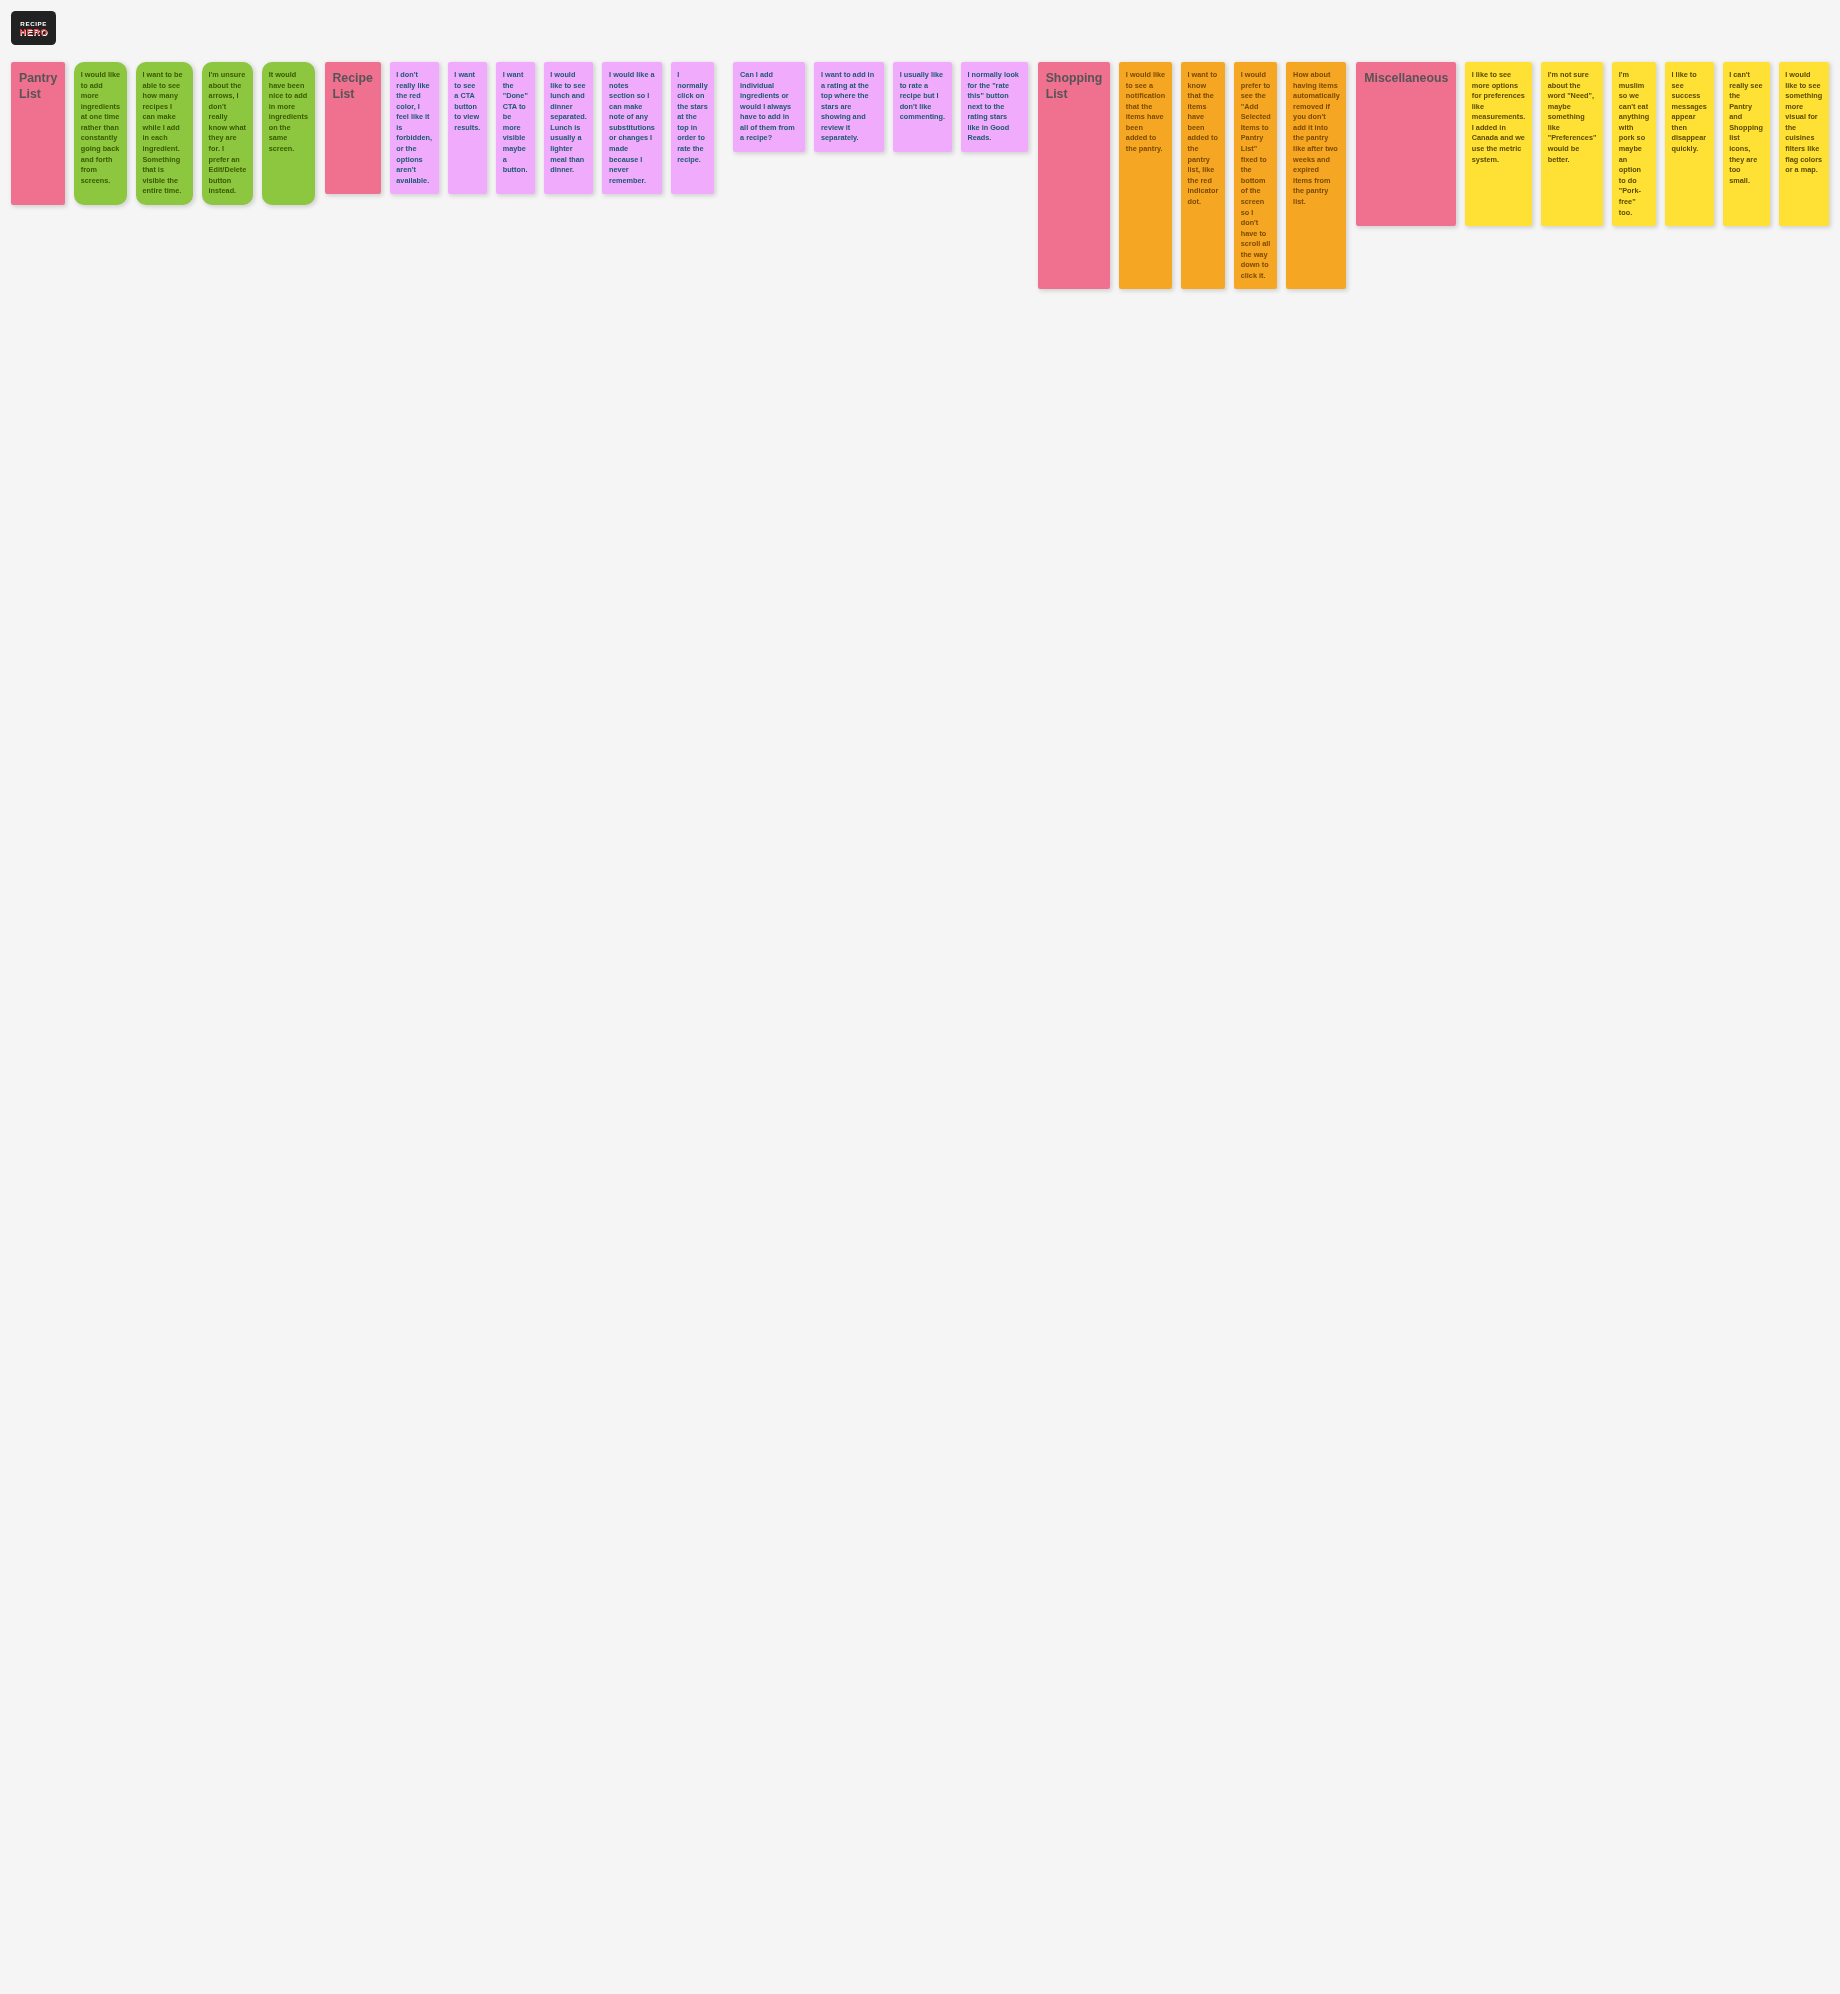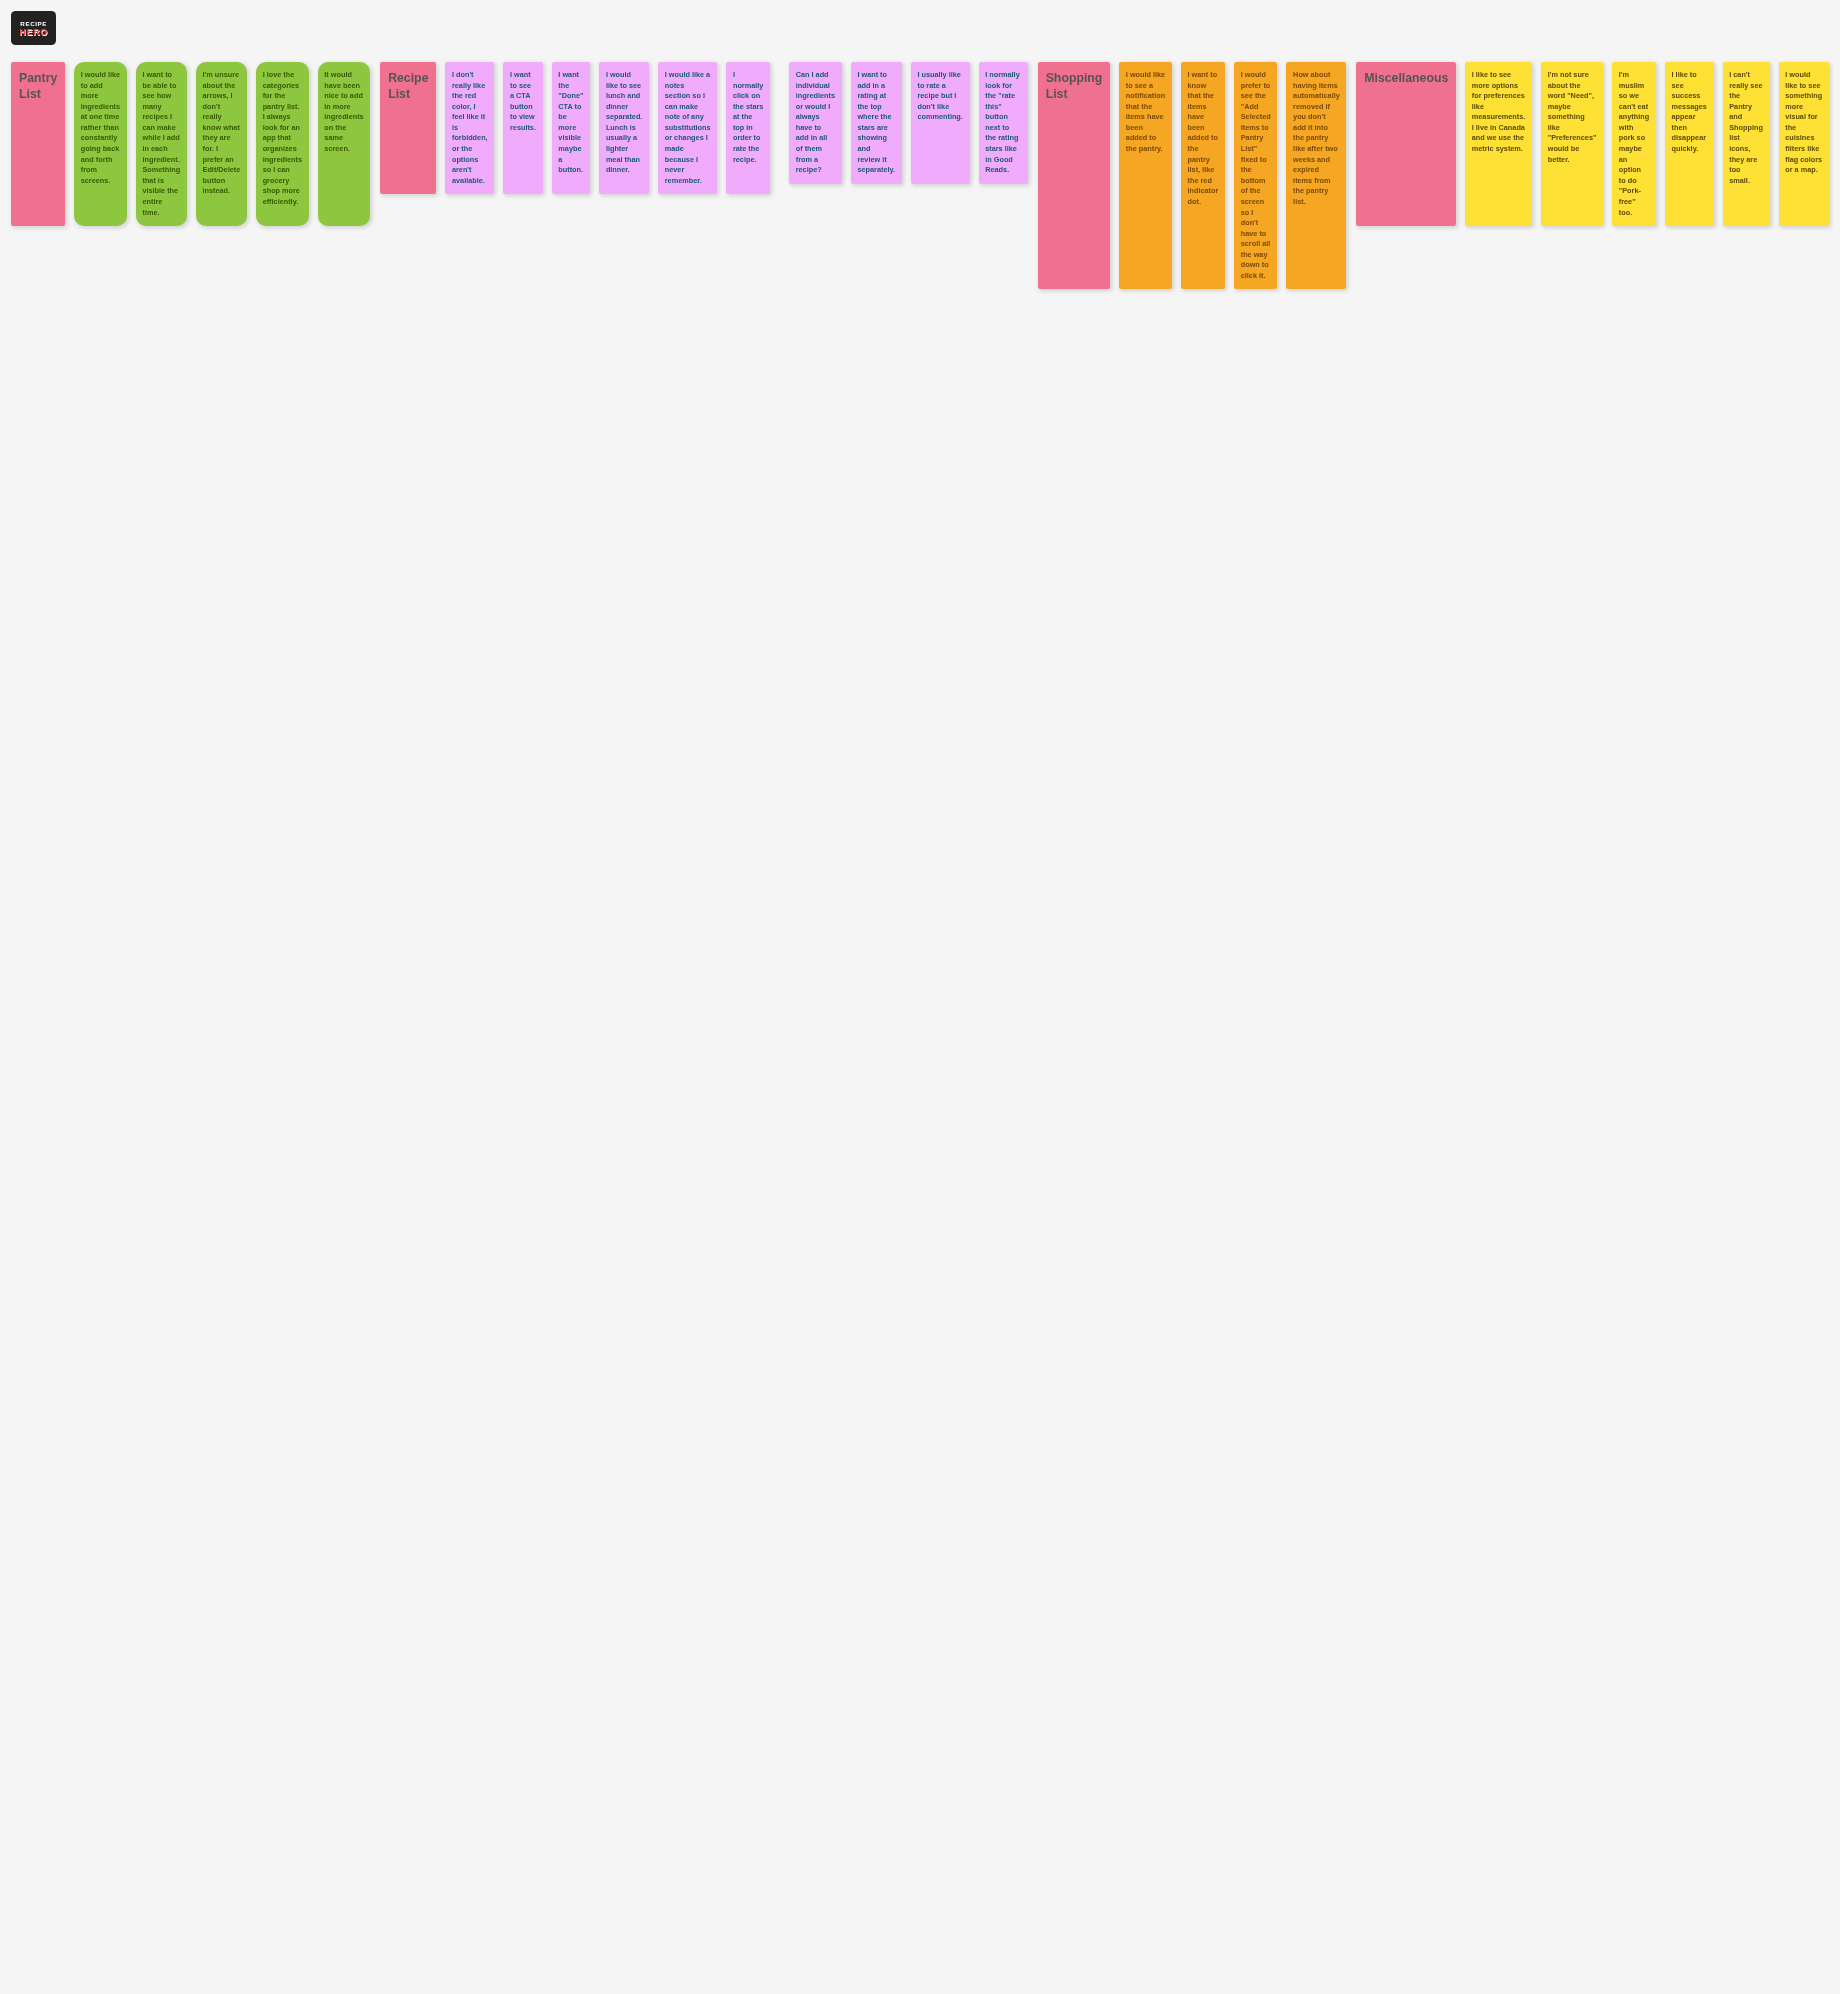--- a/index.html
+++ b/index.html
@@ -98,23 +98,20 @@
       <div class="sticky-note color-green">
         <span class="note-text">I would like to add more ingredients at one time rather than constantly going back and forth from screens.</span>
       </div>
       <div class="sticky-note color-green">
         <span class="note-text">I want to be able to see how many recipes I can make while I add in each ingredient. Something that is visible the entire time.</span>
       </div>
       <div class="sticky-note color-green">
         <span class="note-text">I'm unsure about the arrows, I don't really know what they are for. I prefer an Edit/Delete button instead.</span>
       </div>
       <div class="sticky-note color-green">
-        <span class="note-text">I love the categories for the pantry list. I always look for an app that organizes ingredients so I can grocery shop more efficiently.</span>
-      </div>
-      <div class="sticky-note color-green">
         <span class="note-text">It would have been nice to add in more ingredients on the same screen.</span>
       </div>
     </div>
     <div class="column">
       <div class="sticky-note header-note color-pink">
         <span class="note-text">Recipe List</span>
       </div>
       <div class="sticky-note color-blue">
         <span class="note-text">I don't really like the red color, I feel like it is forbidden, or the options aren't available.</span>
       </div>
@@ -164,21 +161,21 @@
       </div>
       <div class="sticky-note color-orange">
         <span class="note-text">How about having items automatically removed if you don't add it into the pantry like after two weeks and expired items from the pantry list.</span>
       </div>
     </div>
     <div class="column">
       <div class="sticky-note header-note color-pink">
         <span class="note-text">Miscellaneous</span>
       </div>
       <div class="sticky-note color-yellow">
-        <span class="note-text">I like to see more options for preferences like measurements. I live in Canada and we use the metric system.</span>
+        <span class="note-text">I like to see more options for preferences like measurements. I added in Canada and we use the metric system.</span>
       </div>
       <div class="sticky-note color-yellow">
         <span class="note-text">I'm not sure about the word "Need", maybe something like "Preferences" would be better.</span>
       </div>
       <div class="sticky-note color-yellow">
         <span class="note-text">I'm muslim so we can't eat anything with pork so maybe an option to do "Pork-free" too.</span>
       </div>
       <div class="sticky-note color-yellow">
         <span class="note-text">I like to see success messages appear then disappear quickly.</span>
       </div>

